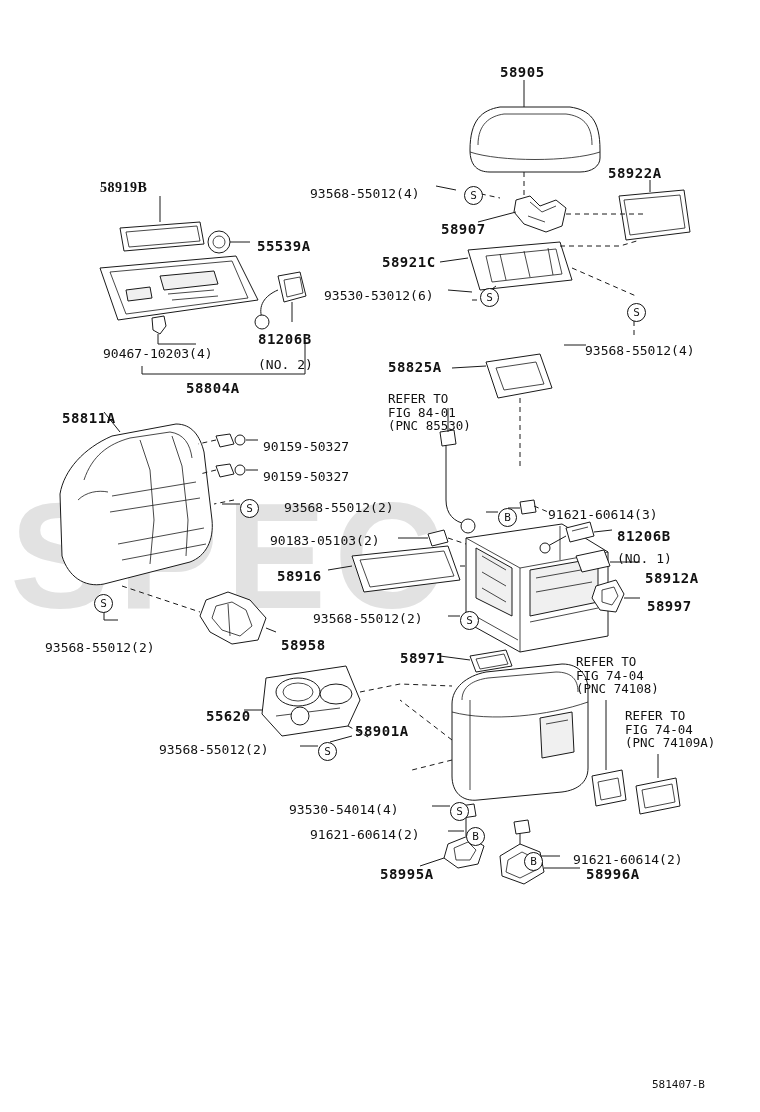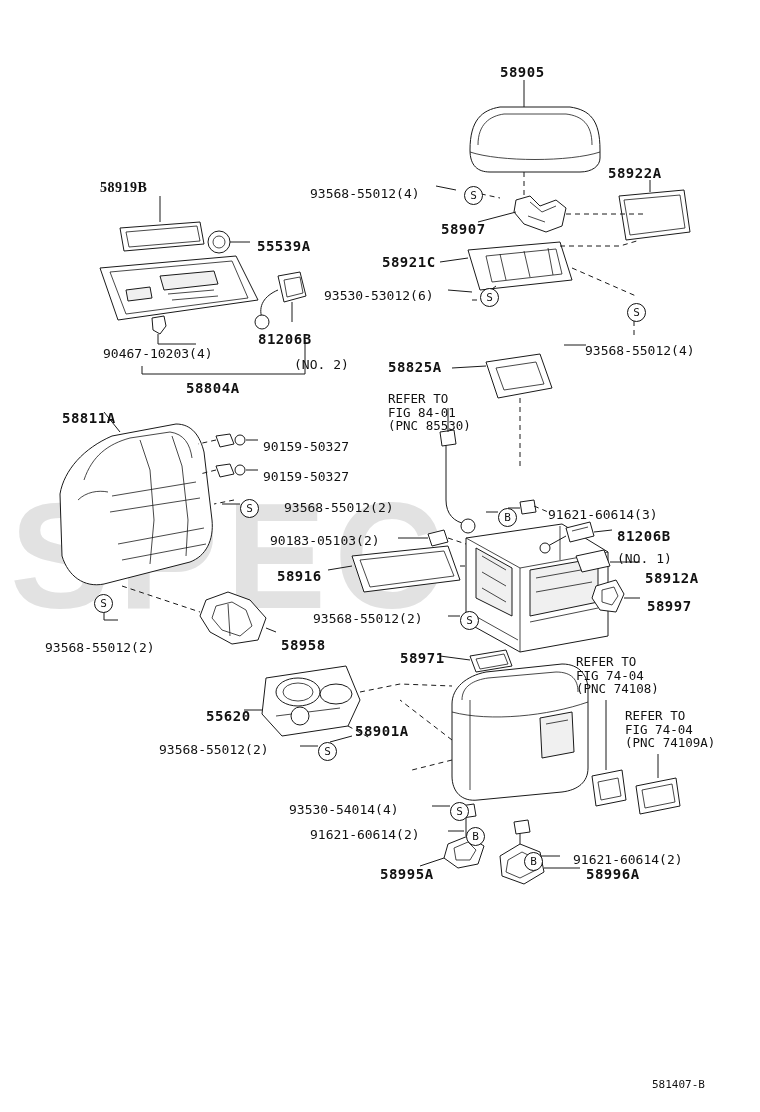--- a/index.html
+++ b/index.html
@@ -247,21 +247,21 @@
 
   <div class="lbl big" style="left:500px;top:64px;">58905</div>
   <div class="lbl big" style="left:608px;top:165px;">58922A</div>
   <div class="lbl big" style="left:100px;top:180px;font-family:Liberation Serif, serif;">58919B</div>
   <div class="lbl code" style="left:310px;top:186px;">93568-55012(4)</div>
   <div class="lbl big" style="left:441px;top:221px;">58907</div>
   <div class="lbl big" style="left:257px;top:238px;">55539A</div>
   <div class="lbl big" style="left:382px;top:254px;">58921C</div>
   <div class="lbl code" style="left:324px;top:288px;">93530-53012(6)</div>
   <div class="lbl big" style="left:258px;top:331px;">81206B</div>
-  <div class="lbl code" style="left:258px;top:357px;margin-left:36px;">(NO. 2)</div>
+  <div class="lbl code" style="left:258px;top:357px;">(NO. 2)</div>
   <div class="lbl code" style="left:103px;top:346px;">90467-10203(4)</div>
   <div class="lbl code" style="left:585px;top:343px;">93568-55012(4)</div>
   <div class="lbl big" style="left:388px;top:359px;text-align:center;">58825A</div>
   <div class="lbl big" style="left:186px;top:380px;">58804A</div>
   <div class="lbl big" style="left:62px;top:410px;">58811A</div>
   <div class="lbl code" style="left:263px;top:439px;">90159-50327</div>
   <div class="lbl code" style="left:263px;top:469px;">90159-50327</div>
   <div class="lbl code" style="left:548px;top:507px;">91621-60614(3)</div>
   <div class="lbl code" style="left:284px;top:500px;">93568-55012(2)</div>
   <div class="lbl code" style="left:270px;top:533px;">90183-05103(2)</div>

